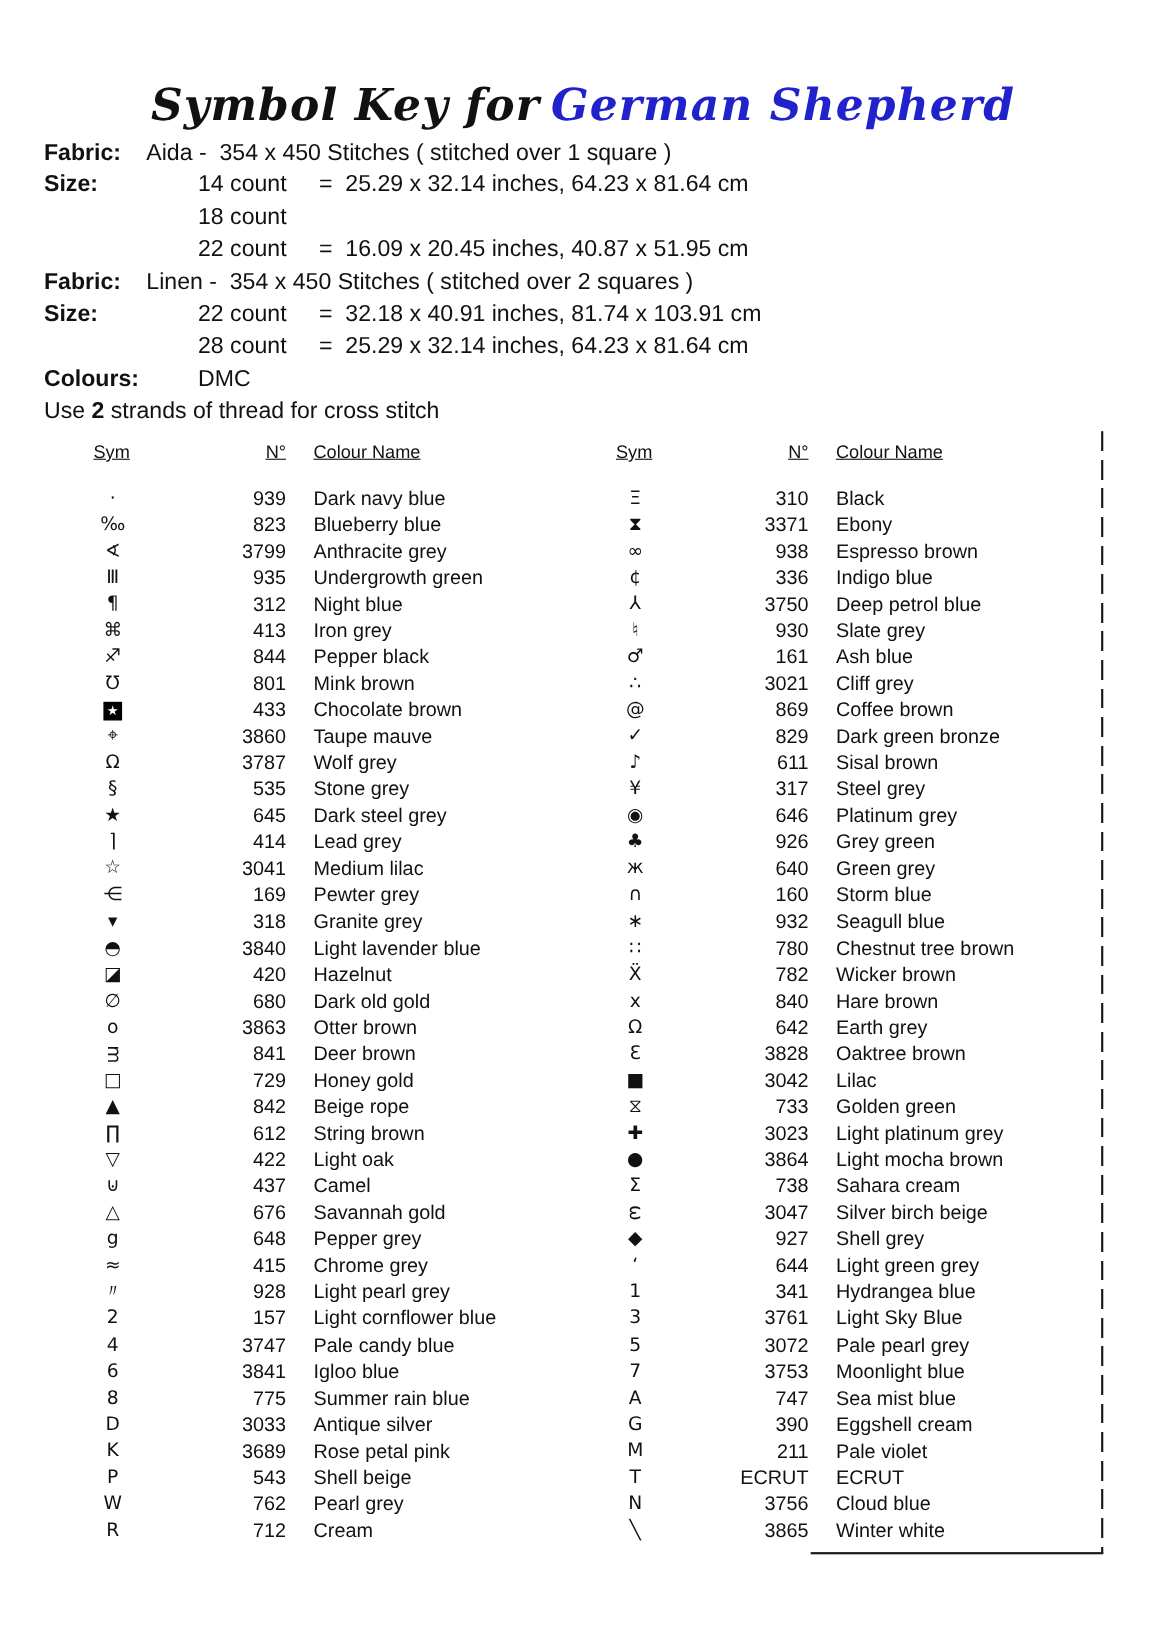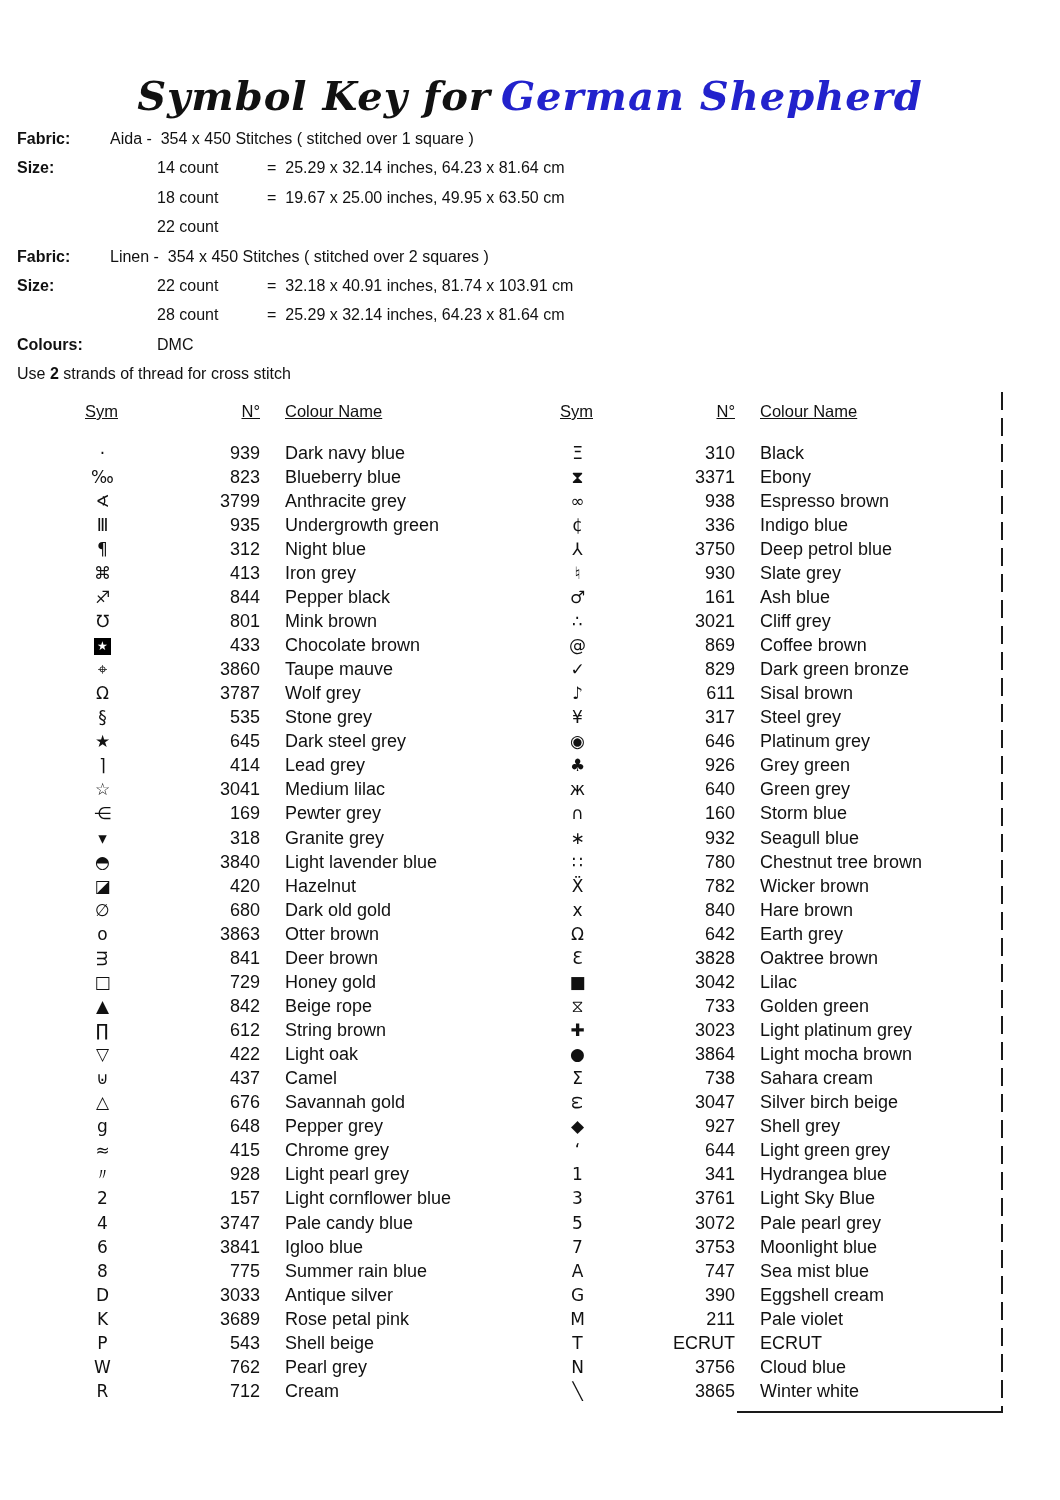--- a/index.html
+++ b/index.html
@@ -15,21 +15,21 @@
   #title{
     position:absolute;top:72px;left:0;width:100%;
     text-align:center;
     font-family:"DejaVu Serif","Liberation Serif",serif;
     font-style:italic;font-weight:bold;
     font-size:40px;letter-spacing:1px;
     white-space:nowrap;
   }
   #title .subject{margin-left:10px;}
   
-  #meta{position:absolute;top:124px;left:17px;width:860px;font-size:16px;line-height:29.4px;}
+  #meta{position:absolute;top:124px;left:40px;width:860px;font-size:21px;line-height:29.4px;}
   .meta-row{display:flex;white-space:pre;}
   .meta-label{font-weight:bold;width:93px;flex:0 0 93px;}
   .meta-count{width:110px;flex:0 0 110px;margin-left:47px;}
   .meta-text{flex:1;}
   .meta-row.fabric .meta-text{margin-left:0;}
   .note-bold{font-weight:bold;}
   
   .symtable{position:absolute;top:402px;}
   #table-left{left:60px;width:430px;}
   #table-right{left:535px;width:445px;}
@@ -58,22 +58,22 @@
 <div id="page">
 
   <div id="title">
     <span>Symbol Key for</span><span class="subject" style="color: rgb(34, 34, 204);">German Shepherd</span>
   </div>
 
   <div id="meta">
     <div id="meta-rows">
         <div class="meta-row fabric"><span class="meta-label">Fabric:</span><span class="meta-text">Aida -  354 x 450 Stitches ( stitched over 1 square )</span></div>
         <div class="meta-row size"><span class="meta-label">Size:</span><span class="meta-count">14 count</span><span class="meta-text">=  25.29 x 32.14 inches, 64.23 x 81.64 cm</span></div>
-        <div class="meta-row size"><span class="meta-label"></span><span class="meta-count">18 count</span><span class="meta-text">=  19.67 x 25.00 inches, 49.95 x 63.50 cm</span></div>
-        <div class="meta-row size"><span class="meta-label"></span><span class="meta-count">22 count</span></div>
+        <div class="meta-row size"><span class="meta-label"></span><span class="meta-count">18 count</span></div>
+        <div class="meta-row size"><span class="meta-label"></span><span class="meta-count">22 count</span><span class="meta-text">=  16.09 x 20.45 inches, 40.87 x 51.95 cm</span></div>
         <div class="meta-row fabric"><span class="meta-label">Fabric:</span><span class="meta-text">Linen -  354 x 450 Stitches ( stitched over 2 squares )</span></div>
         <div class="meta-row size"><span class="meta-label">Size:</span><span class="meta-count">22 count</span><span class="meta-text">=  32.18 x 40.91 inches, 81.74 x 103.91 cm</span></div>
         <div class="meta-row size"><span class="meta-label"></span><span class="meta-count">28 count</span><span class="meta-text">=  25.29 x 32.14 inches, 64.23 x 81.64 cm</span></div>
         <div class="meta-row size"><span class="meta-label">Colours:</span><span class="meta-count">DMC</span><span class="meta-text"></span></div>
       </div>
     <div class="meta-row">
       <span>Use </span><span class="note-bold">2</span><span> strands of thread for cross stitch</span>
     </div>
   </div>
 

